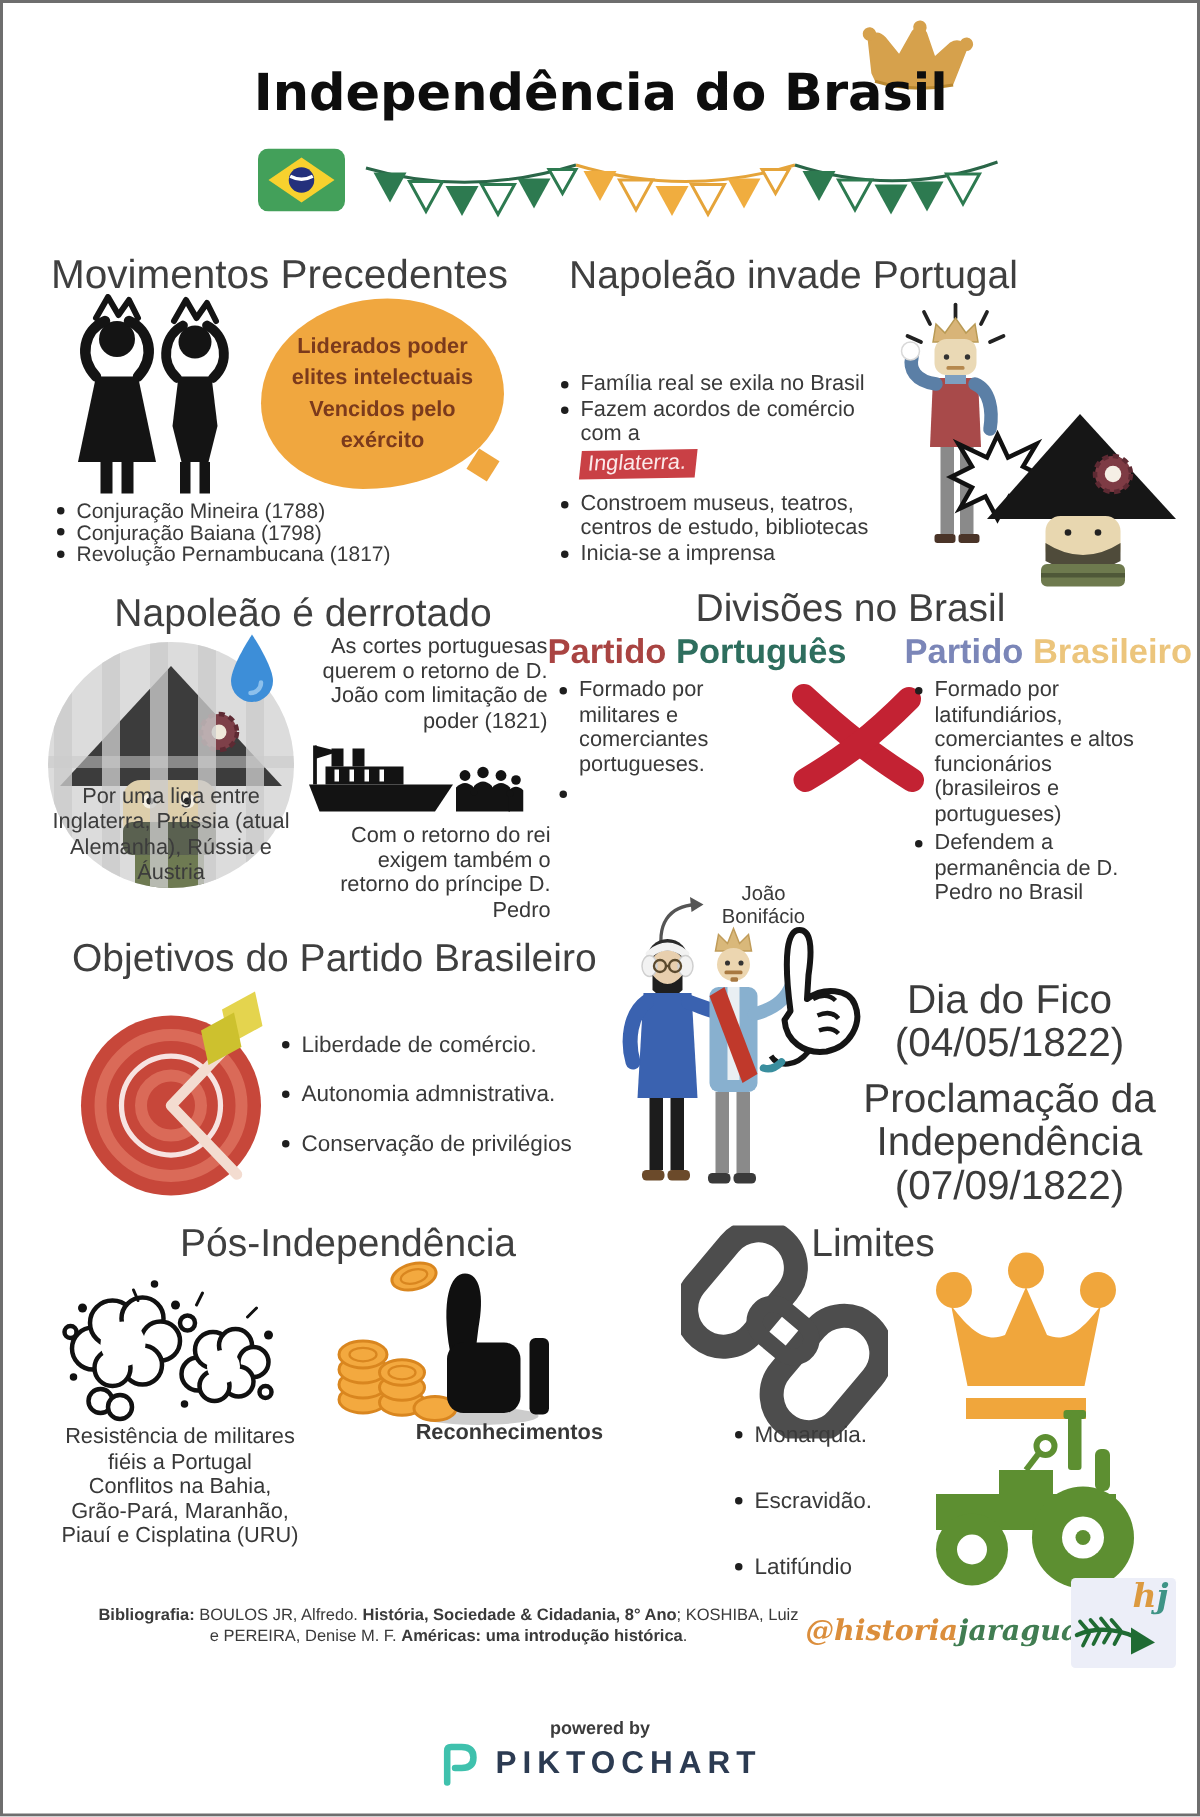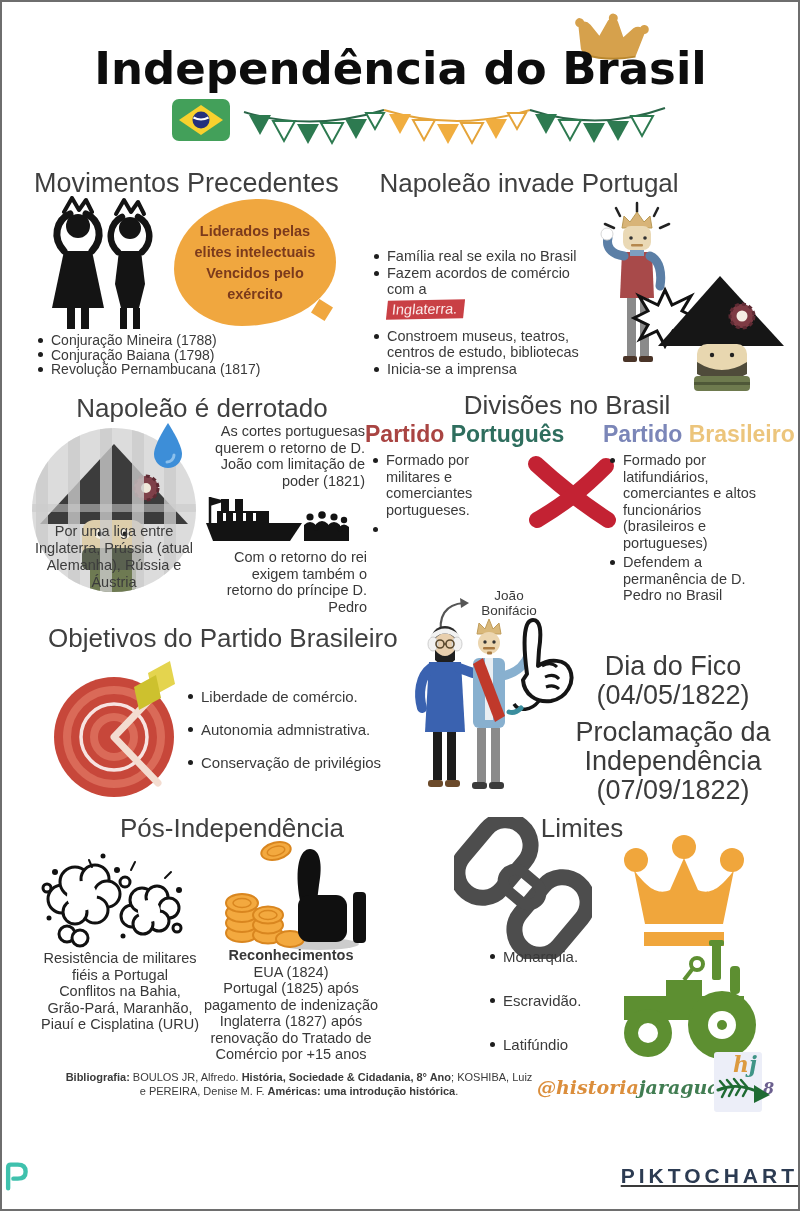--- a/index.html
+++ b/index.html
@@ -4,21 +4,21 @@
 <style>
   html,body{margin:0;padding:0;background:#e9e9e9;}
   .page{position:relative;width:800px;height:1211px;margin:0 auto;background:#ffffff;
         border:2px solid #6e6e6e;box-sizing:border-box;overflow:hidden;
         font-family:"Liberation Sans", sans-serif;color:#3a3a3a;}
   .abs{position:absolute;}
   .pre{white-space:pre-line;}
   .center{text-align:center;}
 
   .main-title{left:1px;right:0;top:40px;text-align:center;font-family:"DejaVu Sans",sans-serif;
-              font-weight:bold;font-size:45px;letter-spacing:0px;color:#0d0d0d;z-index:2;}
+              font-weight:bold;font-size:34px;letter-spacing:0px;color:#0d0d0d;z-index:2;}
   .title-crown{left:570px;top:10px;z-index:1;transform:rotate(6deg);}
 
   .section-h{font-size:26px;font-weight:400;color:#3f3f3f;}
   .body15{font-size:14.5px;line-height:16.5px;color:#383838;text-align:right;}
 
   
   .blist .brow{display:flex;align-items:flex-start;}
   .blist .dot{width:5px;height:5px;border-radius:50%;background:#1e1e1e;flex:none;margin:6px 8px 0 0;}
   .blist-tight .brow{margin-bottom:0px;}
   .blist-tight .btxt{font-size:14px;line-height:14.5px;}
@@ -40,37 +40,37 @@
 
   .highlight-red{display:inline-block;background:#c94045;color:#fbe9e9;font-size:14.5px;
           padding:1px 7px 2px 5px;margin:2px 0 9px 13px;transform:skewX(-7deg) rotate(-1deg);}
 
   .partido-h{font-size:23px;font-weight:bold;}
   .dia-fico{font-size:27px;color:#3b3b3b;line-height:29px;}
 
   .jail-caption{font-size:14.5px;line-height:17px;color:#3c3c3c;text-align:center;}
 
   .pos-text{font-size:14.5px;line-height:16.5px;text-align:center;color:#383838;}
-  .pos-title-bold{font-weight:bold;}
+  .pos-title-bold{font-weight:bold;text-align:right;}
 
   .biblio{font-size:11px;line-height:14px;text-align:center;color:#3a3a3a;}
   .biblio b{font-weight:bold;}
 
   .handle{display:flex;align-items:baseline;gap:10px;font-family:"DejaVu Serif",serif;font-style:italic;font-weight:bold;}
   .handle .h-at{font-size:19px;color:#db8e3c;}
   .handle .h-rest{font-size:19px;color:#417d52;}
   .handle .h-year{font-size:16px;color:#6b5f8e;}
 
-  .hj-logo{left:712px;top:1050px;width:48px;height:60px;background:#eceef8;border-radius:3px;}
+  .hj-logo{left:712px;top:1050px;width:70px;height:60px;background:#eceef8;border-radius:3px;}
   .hj-letters{position:absolute;right:5px;top:0px;font-family:"DejaVu Serif",serif;font-style:italic;font-weight:bold;font-size:22px;line-height:24px;}
   .hj-letters .lh{color:#dc9a40;}
   .hj-letters .lj{color:#3f9486;}
 
   .powered{left:0;right:0;top:1143px;text-align:center;font-size:12px;font-weight:bold;color:#3b3b3b;}
-  .brand-row{left:0;right:0;top:1158px;display:flex;justify-content:space-between;align-items:center;gap:10px;text-decoration:underline;}
+  .brand-row{left:0;right:0;top:1158px;display:flex;justify-content:center;align-items:center;gap:10px;}
   .brand-name{font-size:21px;font-weight:bold;letter-spacing:4px;color:#2c3b52;}
 
   .jose-label{font-size:13.5px;line-height:15px;color:#3a3a3a;text-align:center;}
 </style>
 </head>
 <body>
 
 <div class="page">
 
   <div class="abs main-title">Independência do Brasil</div>
@@ -132,21 +132,21 @@
     <g stroke="#141414" stroke-width="6.5" fill="none" stroke-linecap="round">
       <path d="M84,56 C72,45 76,27 88,21"></path>
       <path d="M108,56 C120,45 116,27 104,21"></path>
     </g>
     <path d="M85,55 L107,55 L111,88 L105,112 L87,112 L81,88 Z" fill="#141414"></path>
     <rect x="86" y="112" width="7" height="21" fill="#141414"></rect>
     <rect x="99" y="112" width="7" height="21" fill="#141414"></rect>
   </svg>
 
   <div class="abs bubble">
-    <div class="bubble-text pre">Liderados pelas
+    <div class="bubble-text pre">Liderados poder
 elites intelectuais
 Vencidos pelo
 exército</div>
   </div>
 
   <div class="abs blist blist-tight" style="left:36px;top:331px;width:310px">
 
   <div class="brow">
         <span class="dot"></span>
         <span class="btxt">Conjuração Mineira (1788)</span>
@@ -487,26 +487,20 @@
     </g>
   </svg>
 
   <div class="abs pos-text pre" style="left:25px;top:948px;width:186px">Resistência de militares
 fiéis a Portugal
 Conflitos na Bahia,
 Grão-Pará, Maranhão,
 Piauí e Cisplatina (URU)</div>
   <div class="abs pos-text" style="left:178px;top:945px;width:222px">
     <div class="pos-title-bold">Reconhecimentos</div>
-    <div class="pre">EUA (1824)
-Portugal (1825) após
-pagamento de indenização
-Inglaterra (1827) após
-renovação do Tratado de
-Comércio por +15 anos</div>
   </div>
 
   <div class="abs section-h center" style="left:460px;top:811px;width:240px">Limites</div>
 
   <svg class="abs" style="left:452px;top:815px" width="138" height="142" viewBox="0 0 138 142">
     <g fill="none" stroke="#4d4d4d">
       <rect x="-25" y="-43" width="50" height="86" rx="25" transform="translate(40,42) rotate(40)" stroke-width="16"></rect>
       <rect x="-25" y="-43" width="50" height="86" rx="25" transform="translate(97,99) rotate(40)" stroke-width="16"></rect>
       <rect x="-12" y="-21" width="24" height="42" rx="12" transform="translate(68,70) rotate(-50)" stroke-width="11"></rect>
     </g>
@@ -574,20 +568,21 @@
           <line x1="33" y1="35" x2="27" y2="28"></line>
         <line x1="12" y1="37" x2="8" y2="45"></line>
           <line x1="19" y1="36" x2="15" y2="44"></line>
         <line x1="26" y1="36" x2="22" y2="43"></line>
           <line x1="33" y1="36.5" x2="29" y2="44"></line>
       </g>
       <polygon points="40,33 56,43 40,51" fill="#1f6b33"></polygon>
     </svg>
   </div>
 
+  <div class="abs powered">powered by</div>
   <div class="abs brand-row">
     <svg width="28" height="32" viewBox="0 0 32 34">
       <path d="M7,31 L7,7 Q7,4 10,4 L18,4 Q27,4 27,12 Q27,20 18,20 L13,20" stroke="#3fc1ad" stroke-width="5" fill="none" stroke-linecap="round" stroke-linejoin="round"></path>
     </svg>
     <span class="brand-name">PIKTOCHART</span>
   </div>
 
 </div>
 
 </body></html>

